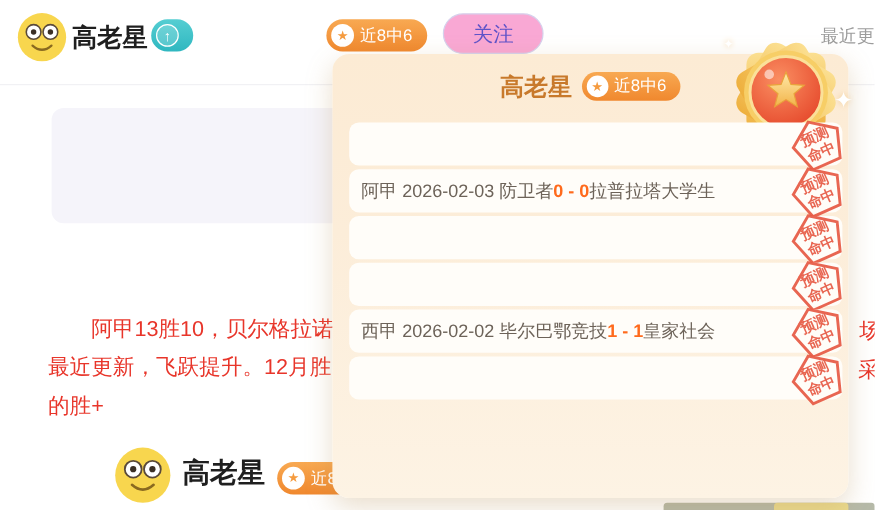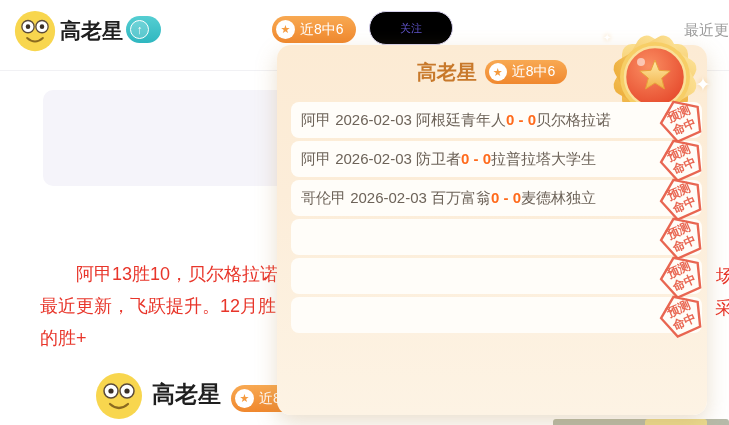--- a/index.html
+++ b/index.html
@@ -21,21 +21,21 @@
   .pill .icon-circle { width:19px; height:19px; border-radius:50%; display:flex; align-items:center;
           justify-content:center; font-size:11px; flex:0 0 auto; }
   .pill.teal { left:126px; top:16px; background:linear-gradient(180deg,#55ced2,#2fb7c0); }
   .pill.teal .icon-circle { border:1.5px solid #fff; color:#fff; background:rgba(255,255,255,.18); font-weight:bold; font-size:12px; }
   .pill.orange { background:linear-gradient(180deg,#f8a952,#f0882e); }
   .pill.orange .icon-circle { background:#fff; color:#f59b3f; }
   .pill.hit-top { left:272px; top:16px; }
   .pill.hit-bottom { left:231px; top:385px; z-index:3; }
 
   .follow-btn { position:absolute; left:369px; top:11px; width:84px; height:34px; border-radius:17px;
-          background:#000000; border:1px solid #d6d1ec; color:#5f53c8; font-size:11px; display:flex;
+          background:#f9a8d4; border:1px solid #d6d1ec; color:#5f53c8; font-size:17px; display:flex;
           align-items:center; justify-content:center; cursor:pointer; z-index:2; }
   .recent-update { position:absolute; left:684px; top:21px; font-size:15px; color:#9c9c9c; white-space:nowrap; }
 
   
   .placeholder-box { position:absolute; left:43px; top:90px; width:640px; height:96px; border-radius:10px; background:#f5f4fa; }
   .red-line { position:absolute; color:#e8352a; font-size:18px; white-space:nowrap; }
   .red-line.l1 { left:76px; top:262px; }
   .red-line.l2 { left:40px; top:294px; }
   .red-line.l3 { left:40px; top:326px; }
   .edge-frag { position:absolute; color:#e8352a; font-size:18px; white-space:nowrap; z-index:5; }
@@ -157,51 +157,50 @@
         <circle cx="48" cy="48" r="30" fill="url(#medR)" stroke="#fbe099" stroke-width="2.5"></circle>
         <path d="M48,31 L52.1,41.3 L63.2,42.1 L54.7,49.2 L57.4,59.9 L48,54 L38.6,59.9 L41.3,49.2 L32.8,42.1 L43.9,41.3 Z" fill="url(#starG)" stroke="#e9a23b" stroke-width="1"></path>
         <circle cx="34" cy="33" r="4" fill="#fff" opacity="0.55"></circle>
       </svg>
     </div>
     <span class="sparkle s1">✦</span>
     <span class="sparkle s2">✦</span>
 
     <div class="match-list">
         <div class="match-row">
-          <span class="match-text">阿甲 2026-02-03 阿根廷青年人<b class="score">0</b><b class="score"> - </b><b class="score">0</b>贝尔格拉诺</span>
           <span class="stamp"><svg viewBox="0 0 48 48" width="48" height="48">
               <polygon points="24,3 44,17.5 36.3,41 11.7,41 4,17.5" fill="rgba(255,252,248,0.82)" stroke="#e75a44" stroke-width="2.4"></polygon>
               <text x="24" y="20" text-anchor="middle" font-size="12" font-weight="bold" fill="#e75a44">预测</text>
               <text x="24" y="34" text-anchor="middle" font-size="12" font-weight="bold" fill="#e75a44">命中</text>
             </svg></span>
         </div>
         <div class="match-row">
           <span class="match-text">阿甲 2026-02-03 防卫者<b class="score">0</b><b class="score"> - </b><b class="score">0</b>拉普拉塔大学生</span>
           <span class="stamp"><svg viewBox="0 0 48 48" width="48" height="48">
               <polygon points="24,3 44,17.5 36.3,41 11.7,41 4,17.5" fill="rgba(255,252,248,0.82)" stroke="#e75a44" stroke-width="2.4"></polygon>
               <text x="24" y="20" text-anchor="middle" font-size="12" font-weight="bold" fill="#e75a44">预测</text>
               <text x="24" y="34" text-anchor="middle" font-size="12" font-weight="bold" fill="#e75a44">命中</text>
             </svg></span>
         </div>
         <div class="match-row">
-          <span class="match-text">哥伦甲 2026-02-03 百万富翁<b class="score">0</b><b class="score"> - </b><b class="score">0</b>麦德林独立</span>
-          <span class="stamp"><svg viewBox="0 0 48 48" width="48" height="48">
-              <polygon points="24,3 44,17.5 36.3,41 11.7,41 4,17.5" fill="rgba(255,252,248,0.82)" stroke="#e75a44" stroke-width="2.4"></polygon>
-              <text x="24" y="20" text-anchor="middle" font-size="12" font-weight="bold" fill="#e75a44">预测</text>
-              <text x="24" y="34" text-anchor="middle" font-size="12" font-weight="bold" fill="#e75a44">命中</text>
-            </svg></span>
-        </div>
-        <div class="match-row">
-          <span class="stamp"><svg viewBox="0 0 48 48" width="48" height="48">
-              <polygon points="24,3 44,17.5 36.3,41 11.7,41 4,17.5" fill="rgba(255,252,248,0.82)" stroke="#e75a44" stroke-width="2.4"></polygon>
-              <text x="24" y="20" text-anchor="middle" font-size="12" font-weight="bold" fill="#e75a44">预测</text>
-              <text x="24" y="34" text-anchor="middle" font-size="12" font-weight="bold" fill="#e75a44">命中</text>
-            </svg></span>
-        </div>
-        <div class="match-row">
+          <span class="stamp"><svg viewBox="0 0 48 48" width="48" height="48">
+              <polygon points="24,3 44,17.5 36.3,41 11.7,41 4,17.5" fill="rgba(255,252,248,0.82)" stroke="#e75a44" stroke-width="2.4"></polygon>
+              <text x="24" y="20" text-anchor="middle" font-size="12" font-weight="bold" fill="#e75a44">预测</text>
+              <text x="24" y="34" text-anchor="middle" font-size="12" font-weight="bold" fill="#e75a44">命中</text>
+            </svg></span>
+        </div>
+        <div class="match-row">
+          <span class="stamp"><svg viewBox="0 0 48 48" width="48" height="48">
+              <polygon points="24,3 44,17.5 36.3,41 11.7,41 4,17.5" fill="rgba(255,252,248,0.82)" stroke="#e75a44" stroke-width="2.4"></polygon>
+              <text x="24" y="20" text-anchor="middle" font-size="12" font-weight="bold" fill="#e75a44">预测</text>
+              <text x="24" y="34" text-anchor="middle" font-size="12" font-weight="bold" fill="#e75a44">命中</text>
+            </svg></span>
+        </div>
+        <div class="match-row">
+          <span class="match-text">西甲 2026-02-02 毕尔巴鄂竞技<b class="score">1</b><b class="score"> - </b><b class="score">1</b>皇家社会</span>
           <span class="stamp"><svg viewBox="0 0 48 48" width="48" height="48">
               <polygon points="24,3 44,17.5 36.3,41 11.7,41 4,17.5" fill="rgba(255,252,248,0.82)" stroke="#e75a44" stroke-width="2.4"></polygon>
               <text x="24" y="20" text-anchor="middle" font-size="12" font-weight="bold" fill="#e75a44">预测</text>
               <text x="24" y="34" text-anchor="middle" font-size="12" font-weight="bold" fill="#e75a44">命中</text>
             </svg></span>
         </div>
         <div class="match-row">
           <span class="stamp"><svg viewBox="0 0 48 48" width="48" height="48">
               <polygon points="24,3 44,17.5 36.3,41 11.7,41 4,17.5" fill="rgba(255,252,248,0.82)" stroke="#e75a44" stroke-width="2.4"></polygon>
               <text x="24" y="20" text-anchor="middle" font-size="12" font-weight="bold" fill="#e75a44">预测</text>

